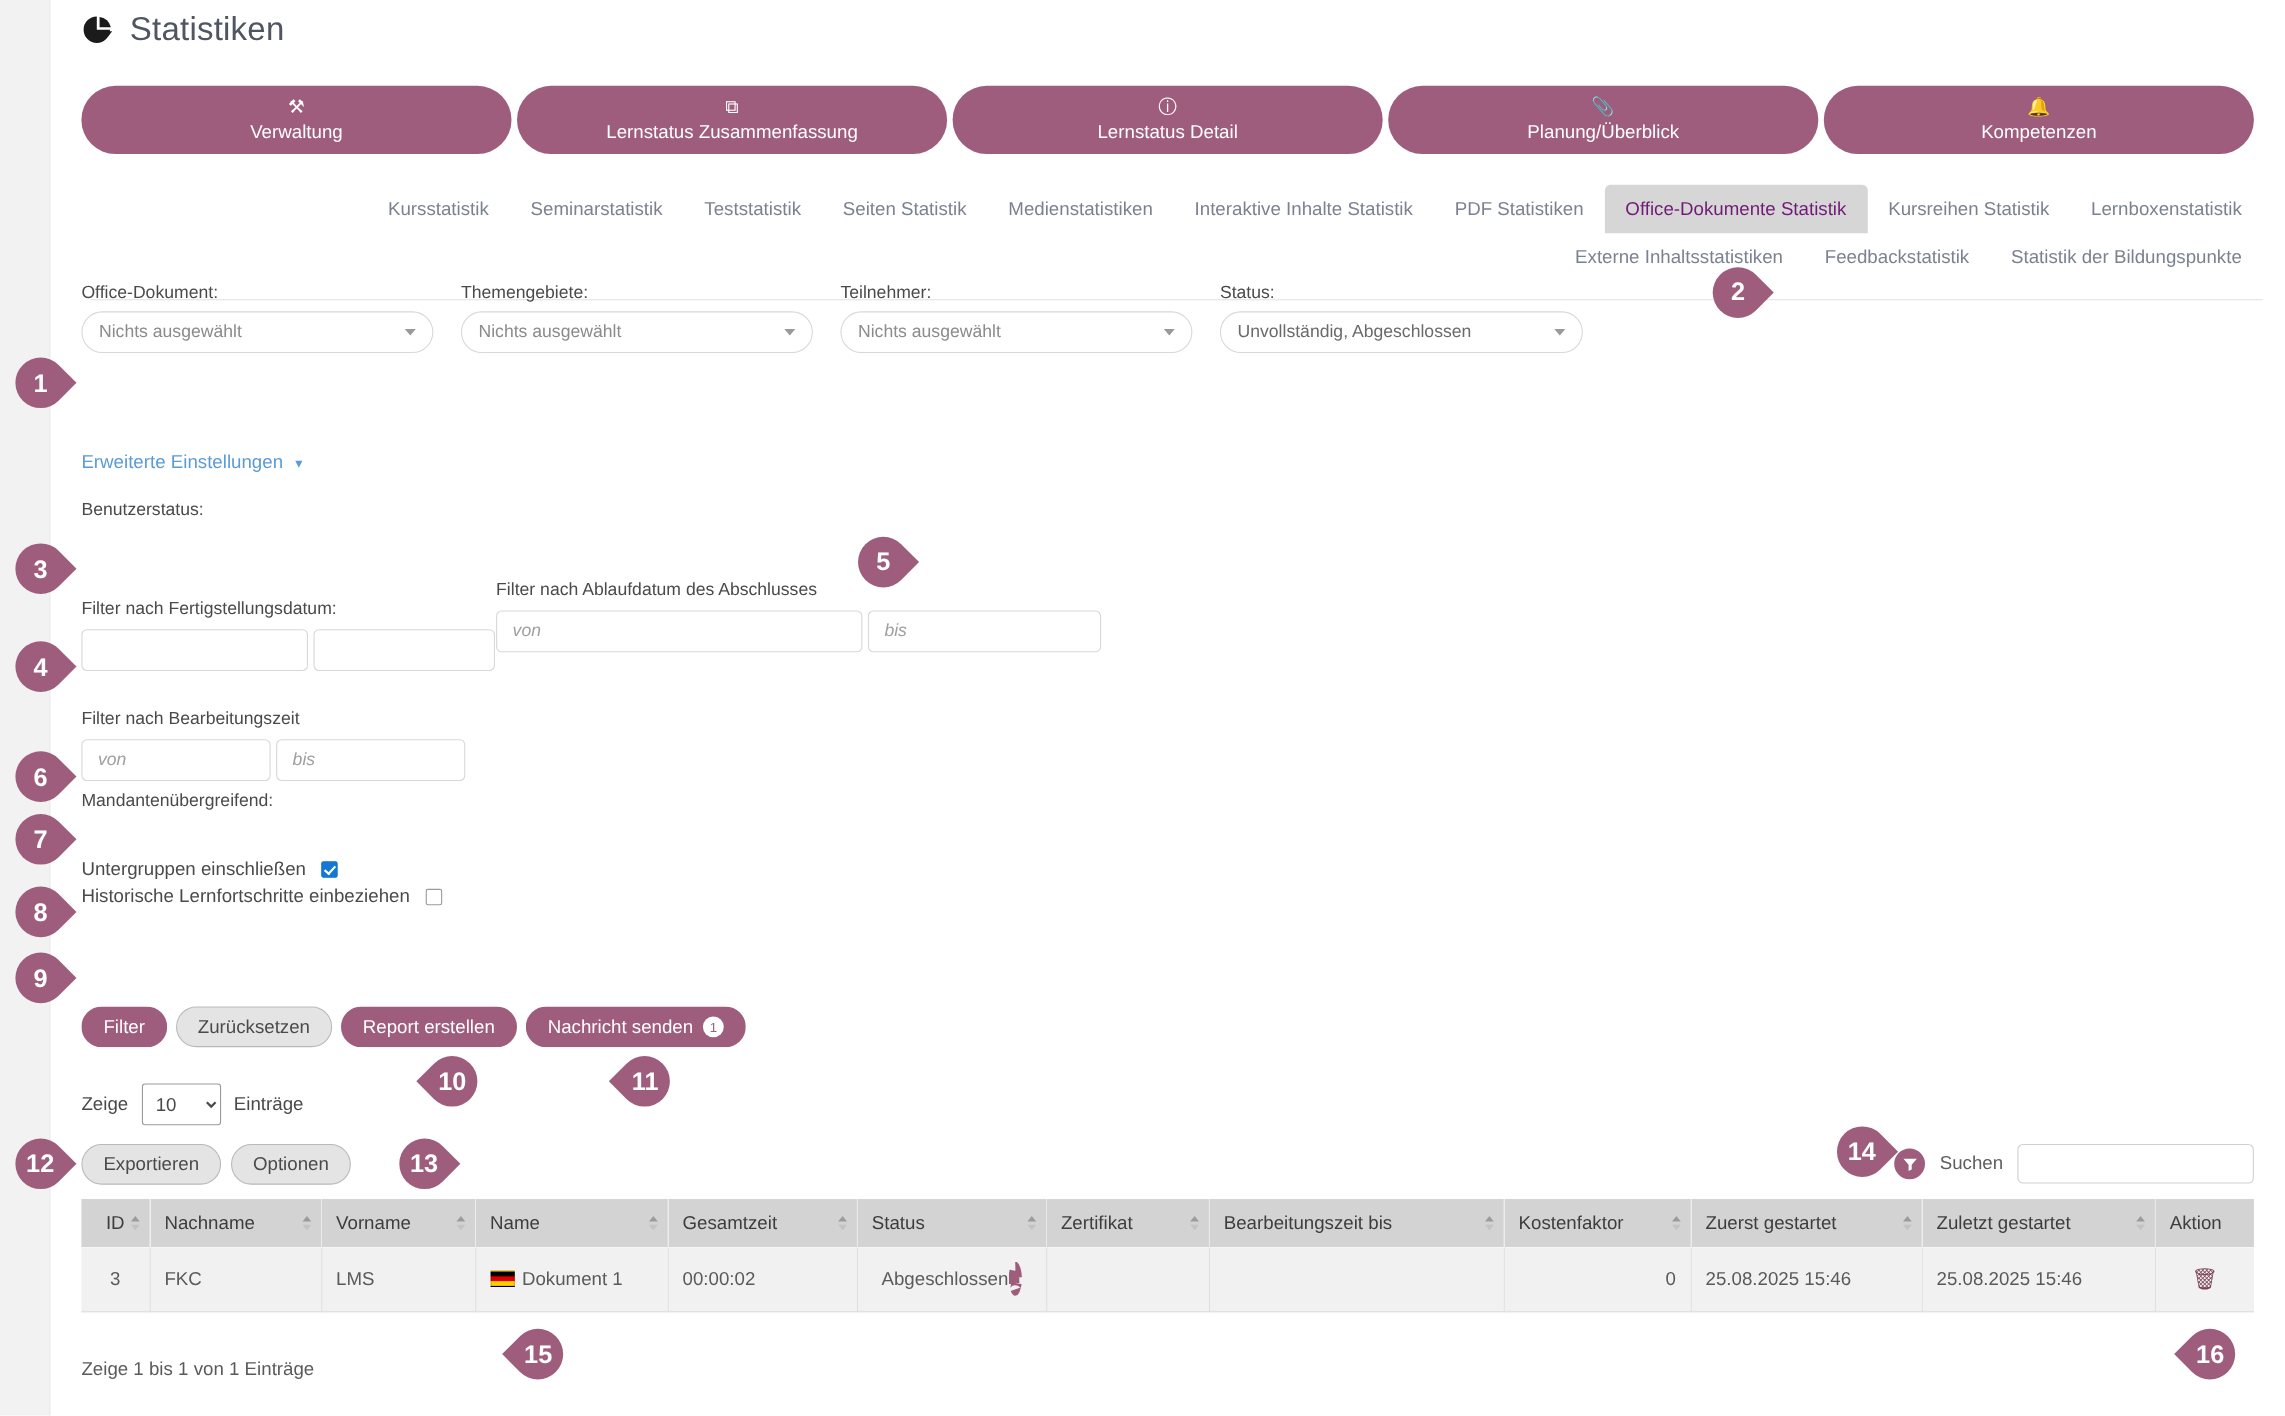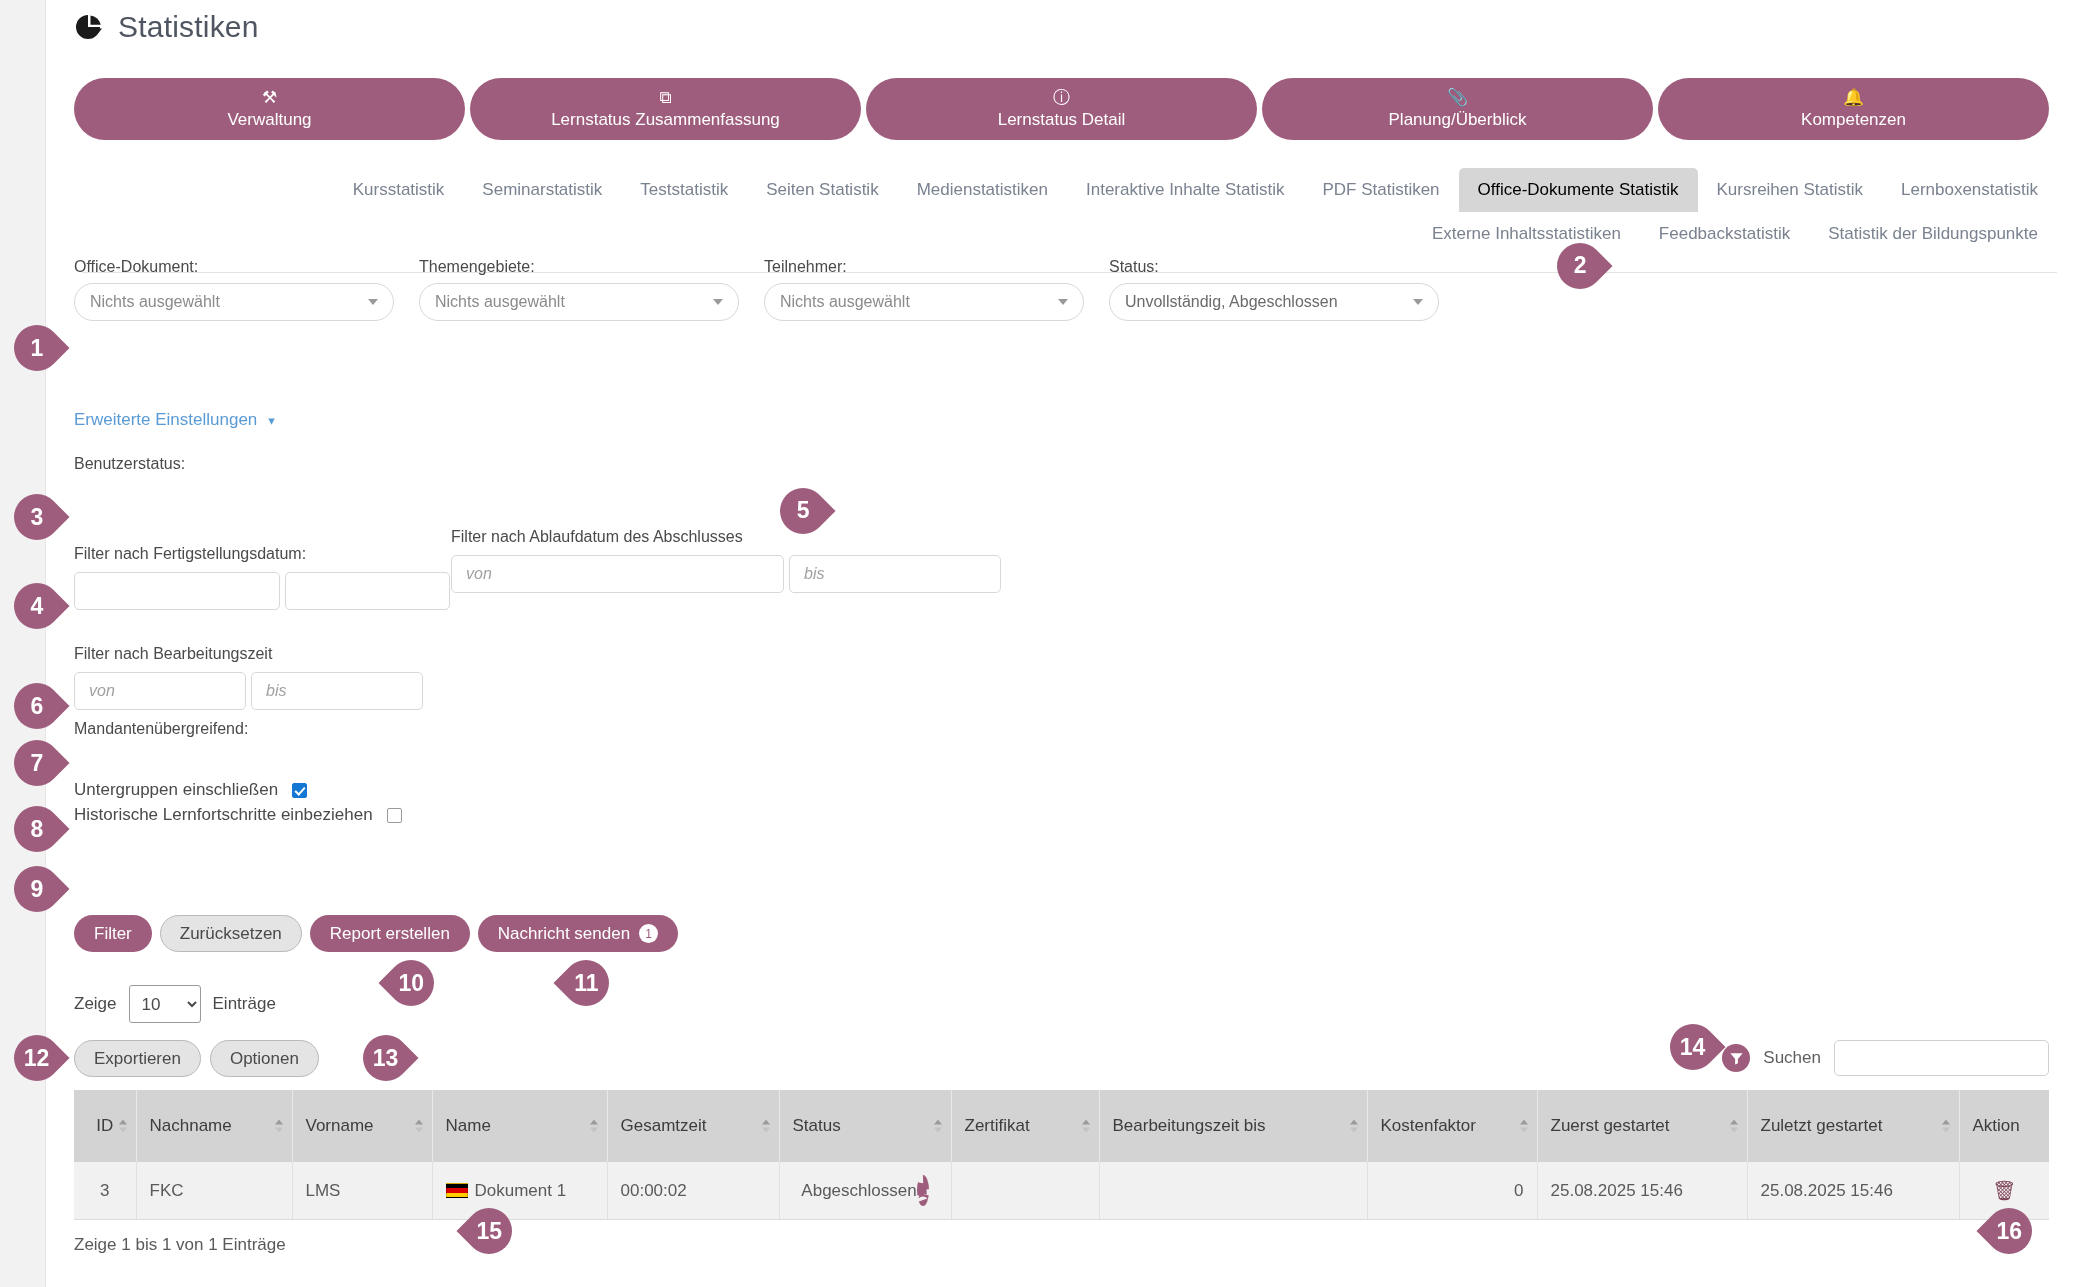--- a/index.html
+++ b/index.html
@@ -58,21 +58,21 @@
   }
   .tab {
     padding:11px 19px;
     font-size:17px;
     color:#7a8290;
     cursor:pointer;
     white-space:nowrap;
     border-radius:5px 5px 0 0;
     line-height:22px;
   }
-  .tab.active { background:#d6d6d6; color:#000000; }
+  .tab.active { background:#d6d6d6; color:#701a75; }
   .tabs-spacer { flex-basis:100%; height:0; }
 
   
   .filters { position:absolute; left:28px; top:258px; width:1975px; display:flex; gap:0; }
   .fcol { display:flex; flex-direction:column; }
   .flabel { font-size:16px; color:#4a4a4a; margin-bottom:7px; }
   .select {
     height:38px;
     border:1px solid #d8d8d8;
     border-radius:19px;
@@ -163,21 +163,21 @@
   }
   .search-label { font-size:17px; color:#5e5e5e; }
   .search-input {
     width:215px; height:36px; border:1px solid #d0d0d0; border-radius:5px; background:#fff;
   }
 
   
   .tbl { position:absolute; left:28px; top:1090px; width:1975px; border-collapse:collapse; }
   .tbl th {
     background:#d3d3d3; color:#3d3d3d; font-weight:400; font-size:17px;
-    text-align:left; padding:26px 13px; border-right:1px solid #e8e8e8;
+    text-align:left; padding:12px 13px; border-right:1px solid #e8e8e8;
     position:relative; white-space:nowrap;
   }
   .tbl th:last-child { border-right:none; }
   .tbl th .sortarrows {
     position:absolute; right:9px; top:50%; transform:translateY(-50%);
     display:flex; flex-direction:column; gap:3px; opacity:.55;
   }
   .tbl th .sa-up  { width:0;height:0;border-left:4px solid transparent;border-right:4px solid transparent;border-bottom:5px solid #6f6f6f; }
   .tbl th .sa-dn  { width:0;height:0;border-left:4px solid transparent;border-right:4px solid transparent;border-top:5px solid #b6b6b6; }
   .tbl td {

